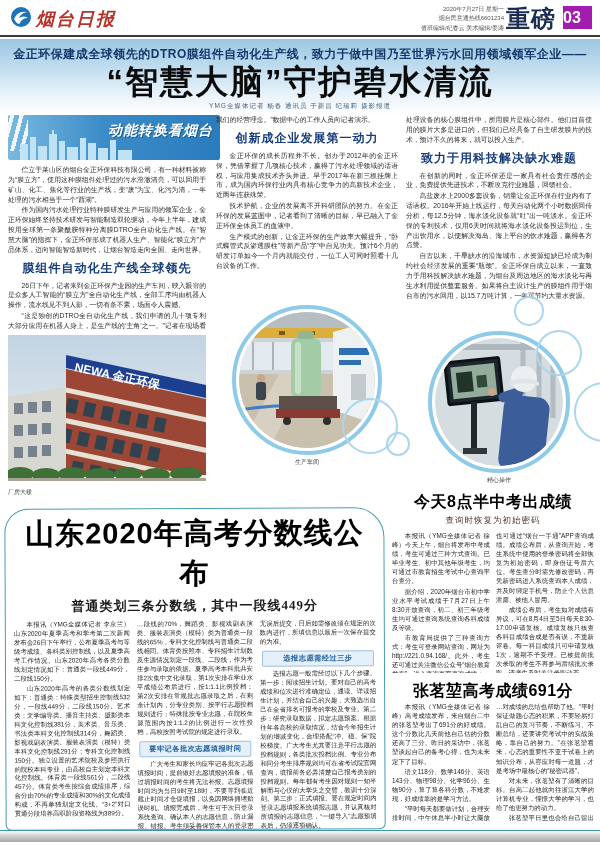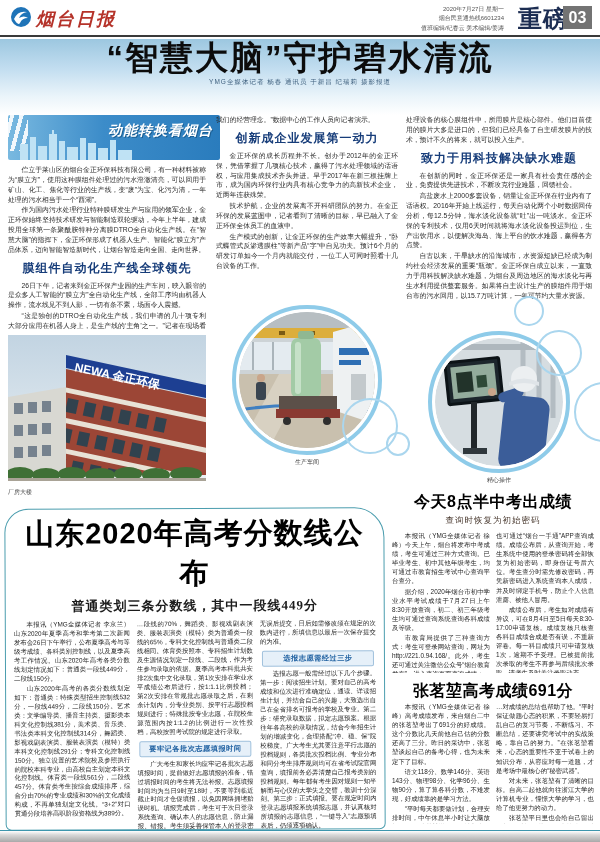--- a/index.html
+++ b/index.html
@@ -7,22 +7,22 @@
   #page {
     position:relative; width:600px; height:842px; margin:0 auto;
     background:#ffffff; overflow:hidden;
     font-family:"Liberation Sans","DejaVu Sans",sans-serif; color:#222;
   }
   
   #masthead { position:absolute; top:0; left:0; width:600px; height:37px; background:#fff; border-bottom:2px solid #3a3a3a;padding-left:28px; }
   .logo-row { position:absolute; left:10px; top:6px; display:flex; align-items:center; gap:4px; }
   .logo-text { font-family:"Liberation Serif","DejaVu Serif",serif; font-style:italic; font-weight:bold; font-size:18px; color:#b5332a; letter-spacing:2px; }
   .mast-meta { position:absolute; right:96px; top:5px; width:170px; text-align:right; font-size:6px; line-height:1.55; color:#555; }
-  .section-label { position:absolute; right:32px; top:3px; font-size:24px; font-weight:900; color:#1c2d52; letter-spacing:1px; }
-  .page-num { position:absolute; right:8px; top:6px; width:29px; height:23px; background:#737373; color:#fff; font-size:16px; font-weight:900; text-align:center; line-height:23px; }
+  .section-label { position:absolute; right:44px; top:3px; font-size:24px; font-weight:900; color:#1c2d52; letter-spacing:1px; }
+  .page-num { position:absolute; right:8px; top:6px; width:29px; height:23px; background:#a21caf; color:#fff; font-size:16px; font-weight:900; line-height:23px; }
   
   #banner { position:absolute; top:39px; left:0; width:600px; height:76px;
     background:linear-gradient(180deg,#9cc7e0 0%,#c3def0 40%,#eaf4fa 75%,#ffffff 100%); text-align:center; }
   .kicker { padding-top:7px; font-size:12px; font-weight:900; color:#13386b; letter-spacing:0.5px; }
   .headline-main { margin-top:1px; font-size:33px; font-weight:900; color:#0c0c0c; letter-spacing:2px; line-height:1.1; }
   .byline { margin-top:2px; font-size:6.5px; color:#3f607e; letter-spacing:1px; }
   
   #feature { position:absolute; top:115px; left:0; width:600px; height:392px; }
   .fcol { position:absolute; top:0; }
   #fcol1 { left:8px;  width:198px; }
@@ -92,20 +92,21 @@
     <div class="mast-meta">
       <div>2020年7月27日 星期一</div>
       <div>烟台民意通热线6601234</div>
       <div>值班编辑/纪春云 美术编辑/姜涛</div>
     </div>
     <div class="section-label">重磅</div>
     <div class="page-num">03</div>
   </div>
 
   <div id="banner">
+    <div class="kicker">金正环保建成全球领先的DTRO膜组件自动化生产线，致力于做中国乃至世界污水回用领域领军企业——</div>
     <div class="headline-main">“智慧大脑”守护碧水清流</div>
     <div class="byline">YMG全媒体记者 杨春 通讯员 于新昌 纪瑞莉 摄影报道</div>
   </div>
 
   <div id="feature">
 
     <div class="fcol" id="fcol1">
       <div class="badge">
         <svg width="120" height="30" viewBox="0 0 120 30">
           <g fill="#bfe2f4">

